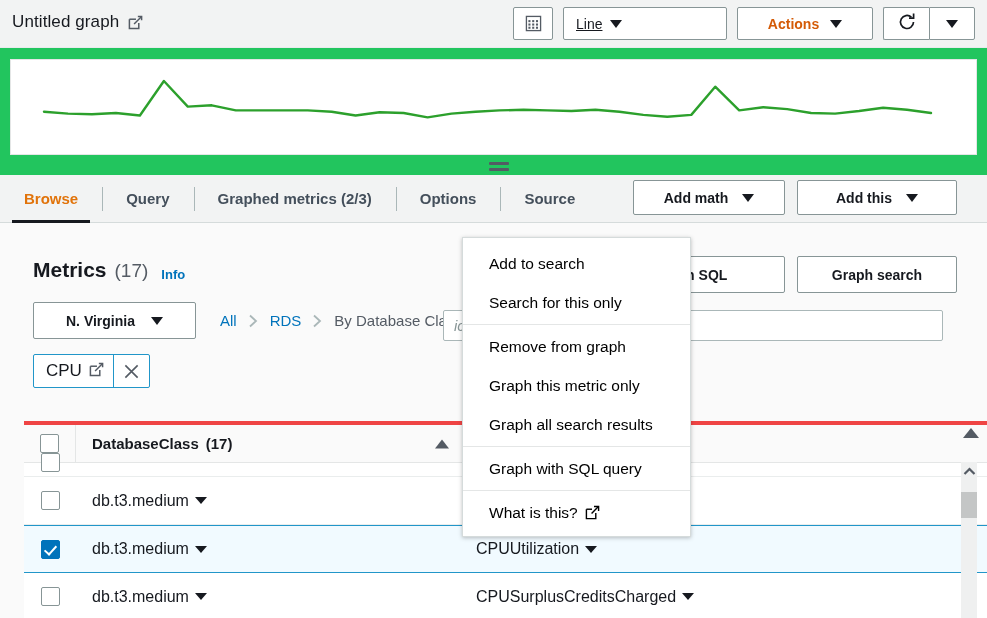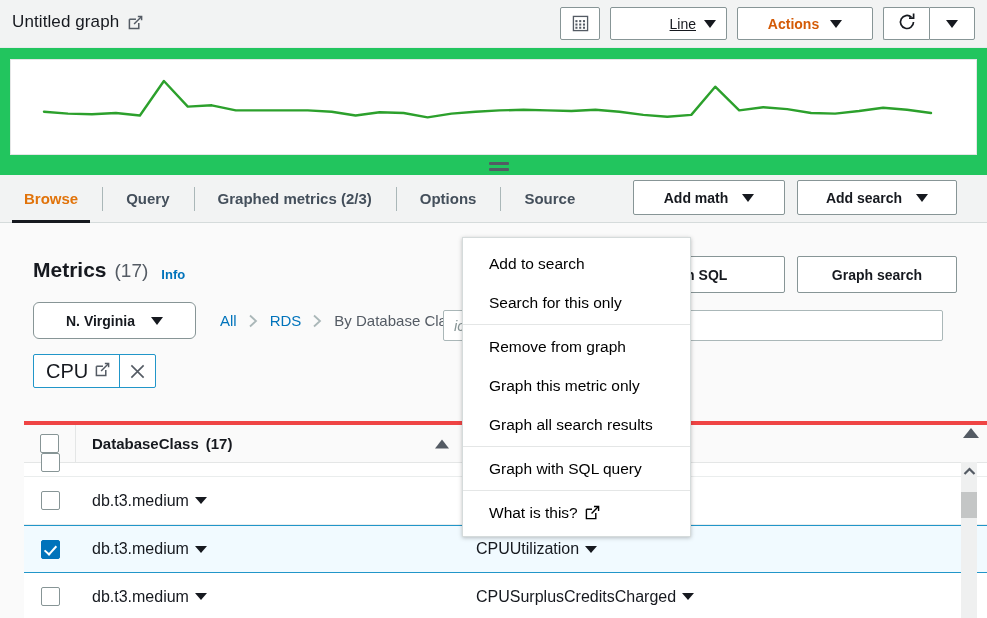--- a/index.html
+++ b/index.html
@@ -69,22 +69,22 @@
     display: flex;
     align-items: center;
     justify-content: center;
     cursor: pointer;
     padding: 0 11px;
     white-space: nowrap;
   }
   .btn.icon-only { width: 40px; padding: 0; }
   .btn-grid-icon svg { display:block; }
   .select-btn {
-    width: 117px;
-    justify-content: flex-end;
+    width: 164px;
+    justify-content: flex-start;
     padding: 0 10px 0 12px;
     text-decoration: underline;
   }
   .select-btn .caret { margin-left: 8px; }
   .actions-btn {
     width: 136px;
     color: #d45b07;
     font-weight: bold;
     justify-content: center;
     gap: 11px;
@@ -233,21 +233,20 @@
     display: flex;
     align-items: center;
   }
   .region-btn {
     width: 163px;
     height: 37px;
     justify-content: center;
     gap: 16px;
     font-weight: bold;
     font-size: 14px;
-    border-radius: 6px;
   }
   .breadcrumb {
     display: flex;
     align-items: center;
     margin-left: 16px;
     font-size: 15px;
     gap: 1px;
   }
   .crumb {
     color: #0073bb;
@@ -307,21 +306,21 @@
     box-sizing: border-box;
   }
   .token-main {
     display: flex;
     align-items: center;
     gap: 7px;
     padding: 0 9px 0 12px;
     cursor: pointer;
   }
   .token-label {
-    font-size: 20px;
+    font-size: 17px;
     color: #16191f;
   }
   .token-x {
     width: 35px;
     border-left: 1px solid #2196c9;
     display: flex;
     align-items: center;
     justify-content: center;
     cursor: pointer;
   }
@@ -620,21 +619,21 @@
       <span>Source</span>
     </div>
   </div>
 
   <div class="tabs-right-btns">
     <div class="btn add-math-btn">
       <span>Add math</span>
       <span class="caret"></span>
     </div>
     <div class="btn add-query-btn">
-      <span>Add search</span>
+      <span>Add this</span>
       <span class="caret"></span>
     </div>
   </div>
 
   <div class="metrics-section">
 
     <div class="metrics-head">
       <span class="metrics-title">Metrics</span>
       <span class="metrics-count">(17)</span>
       <span class="metrics-info">Info</span>

